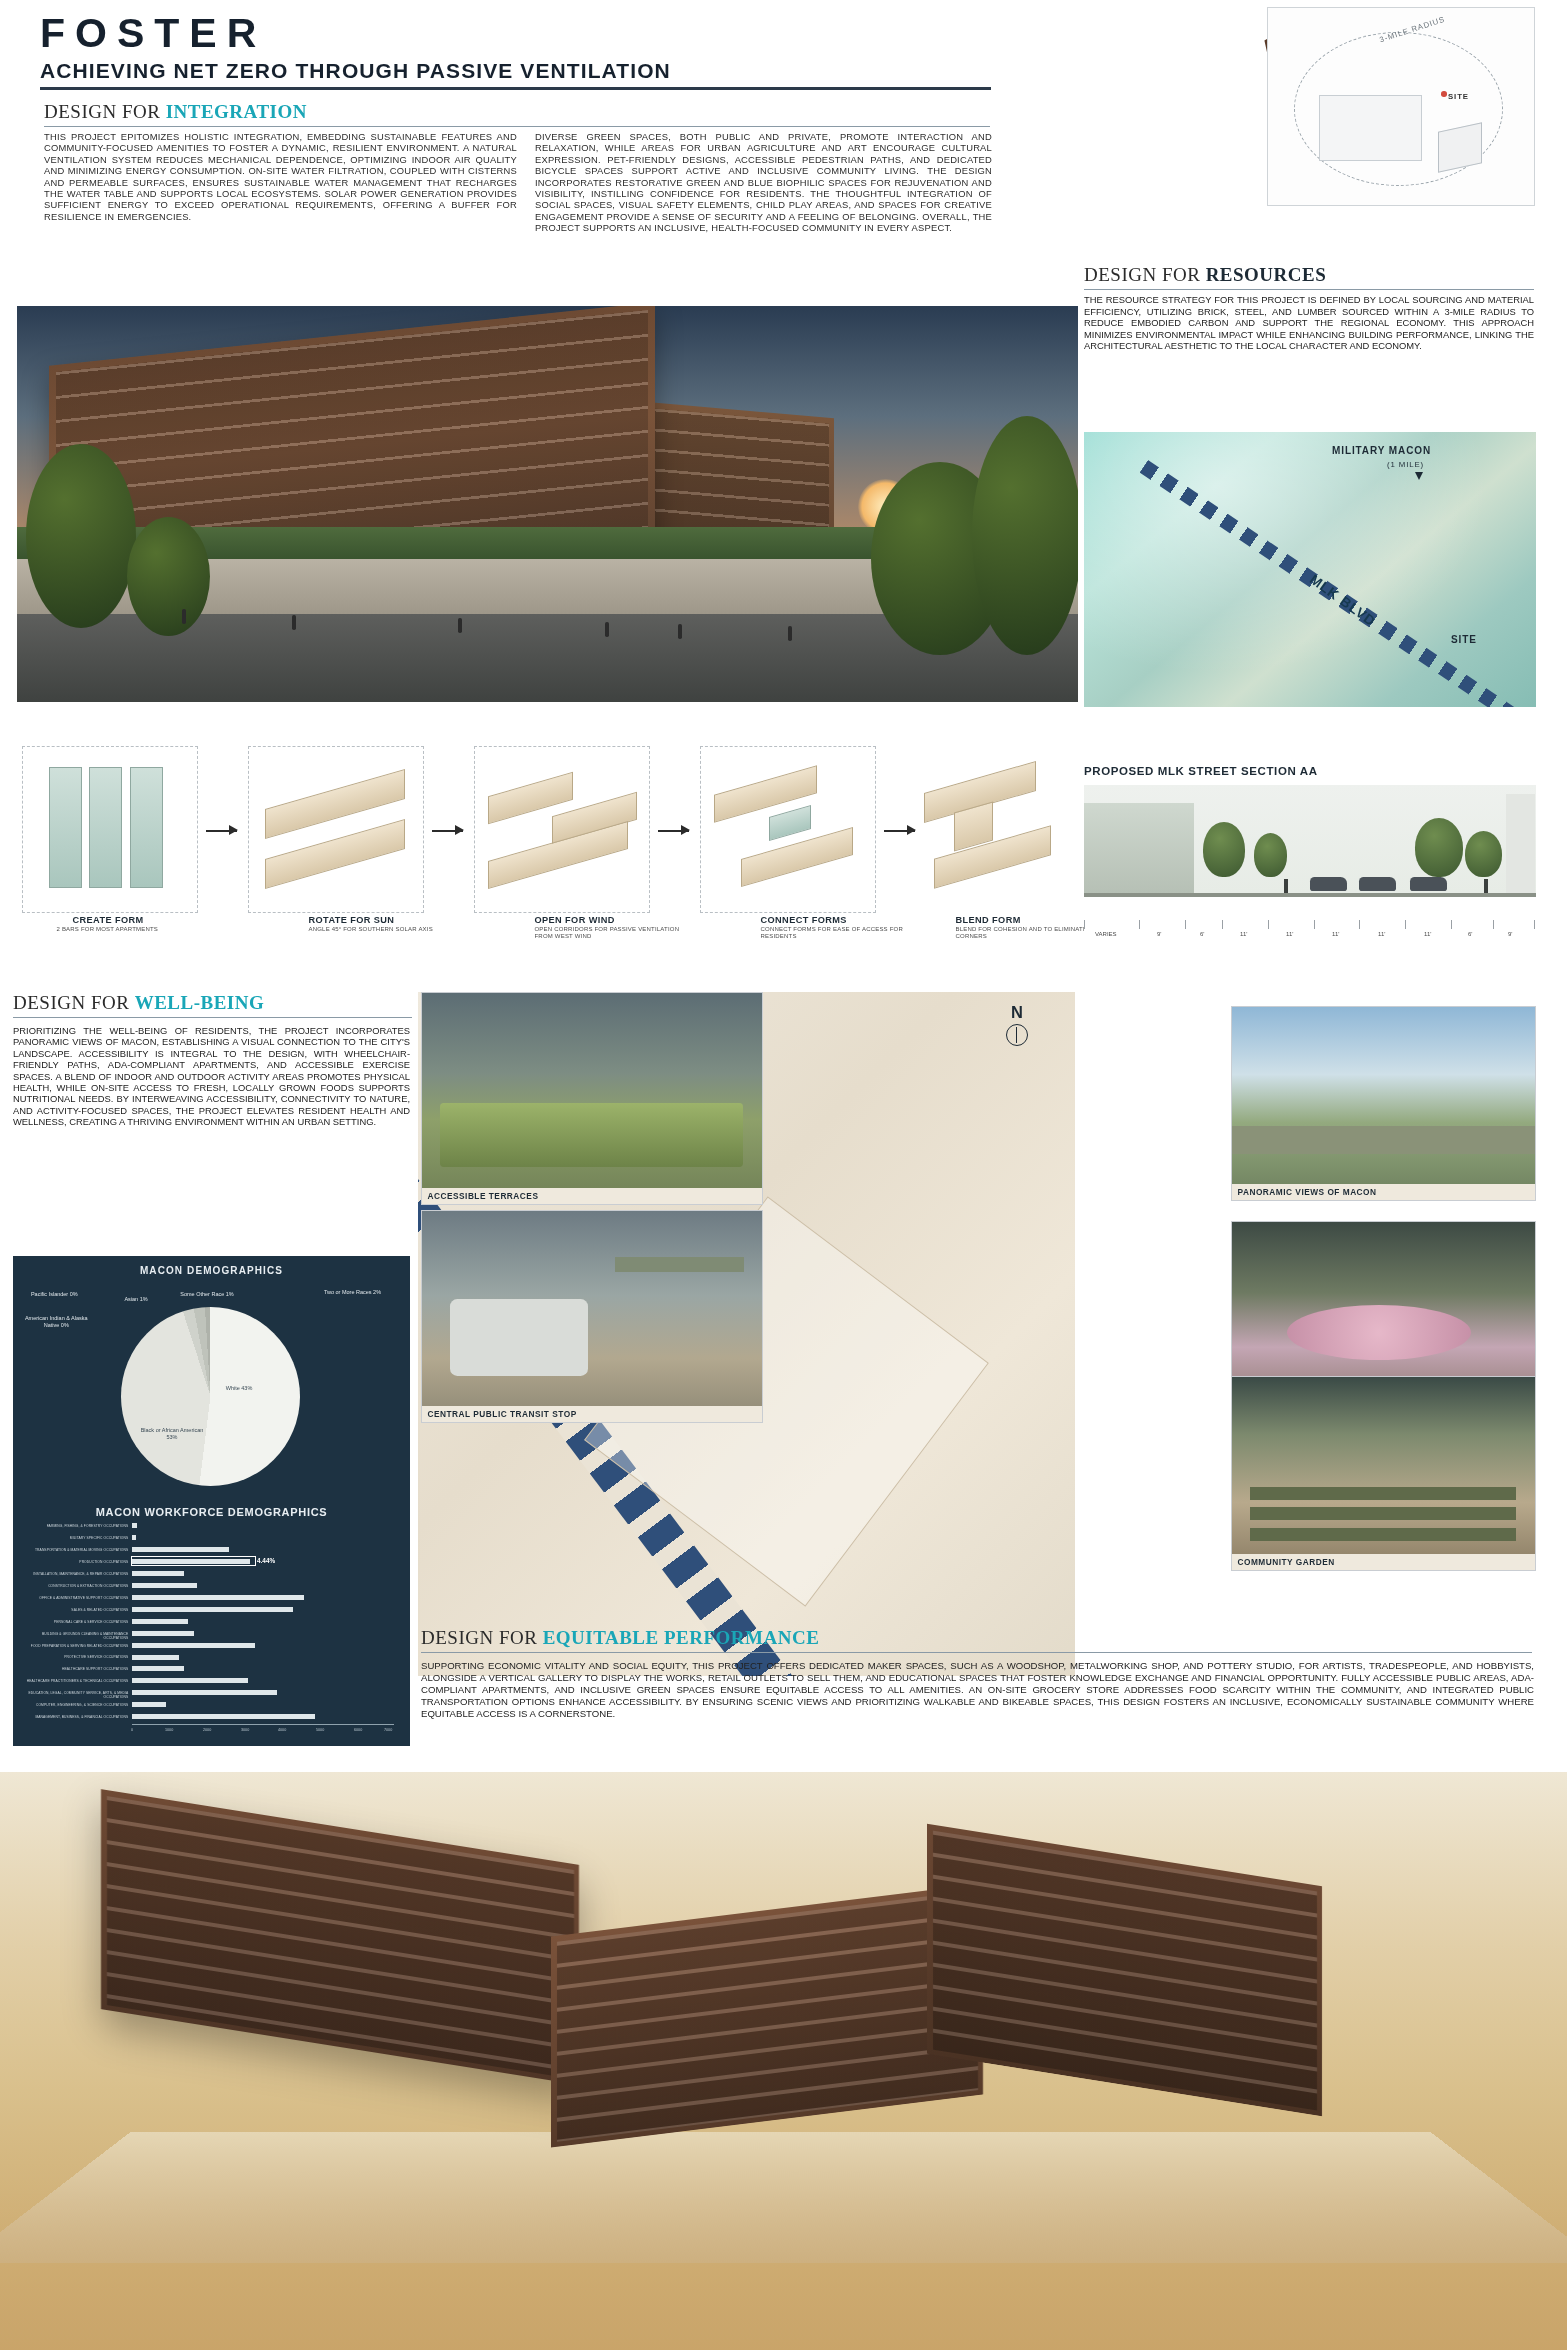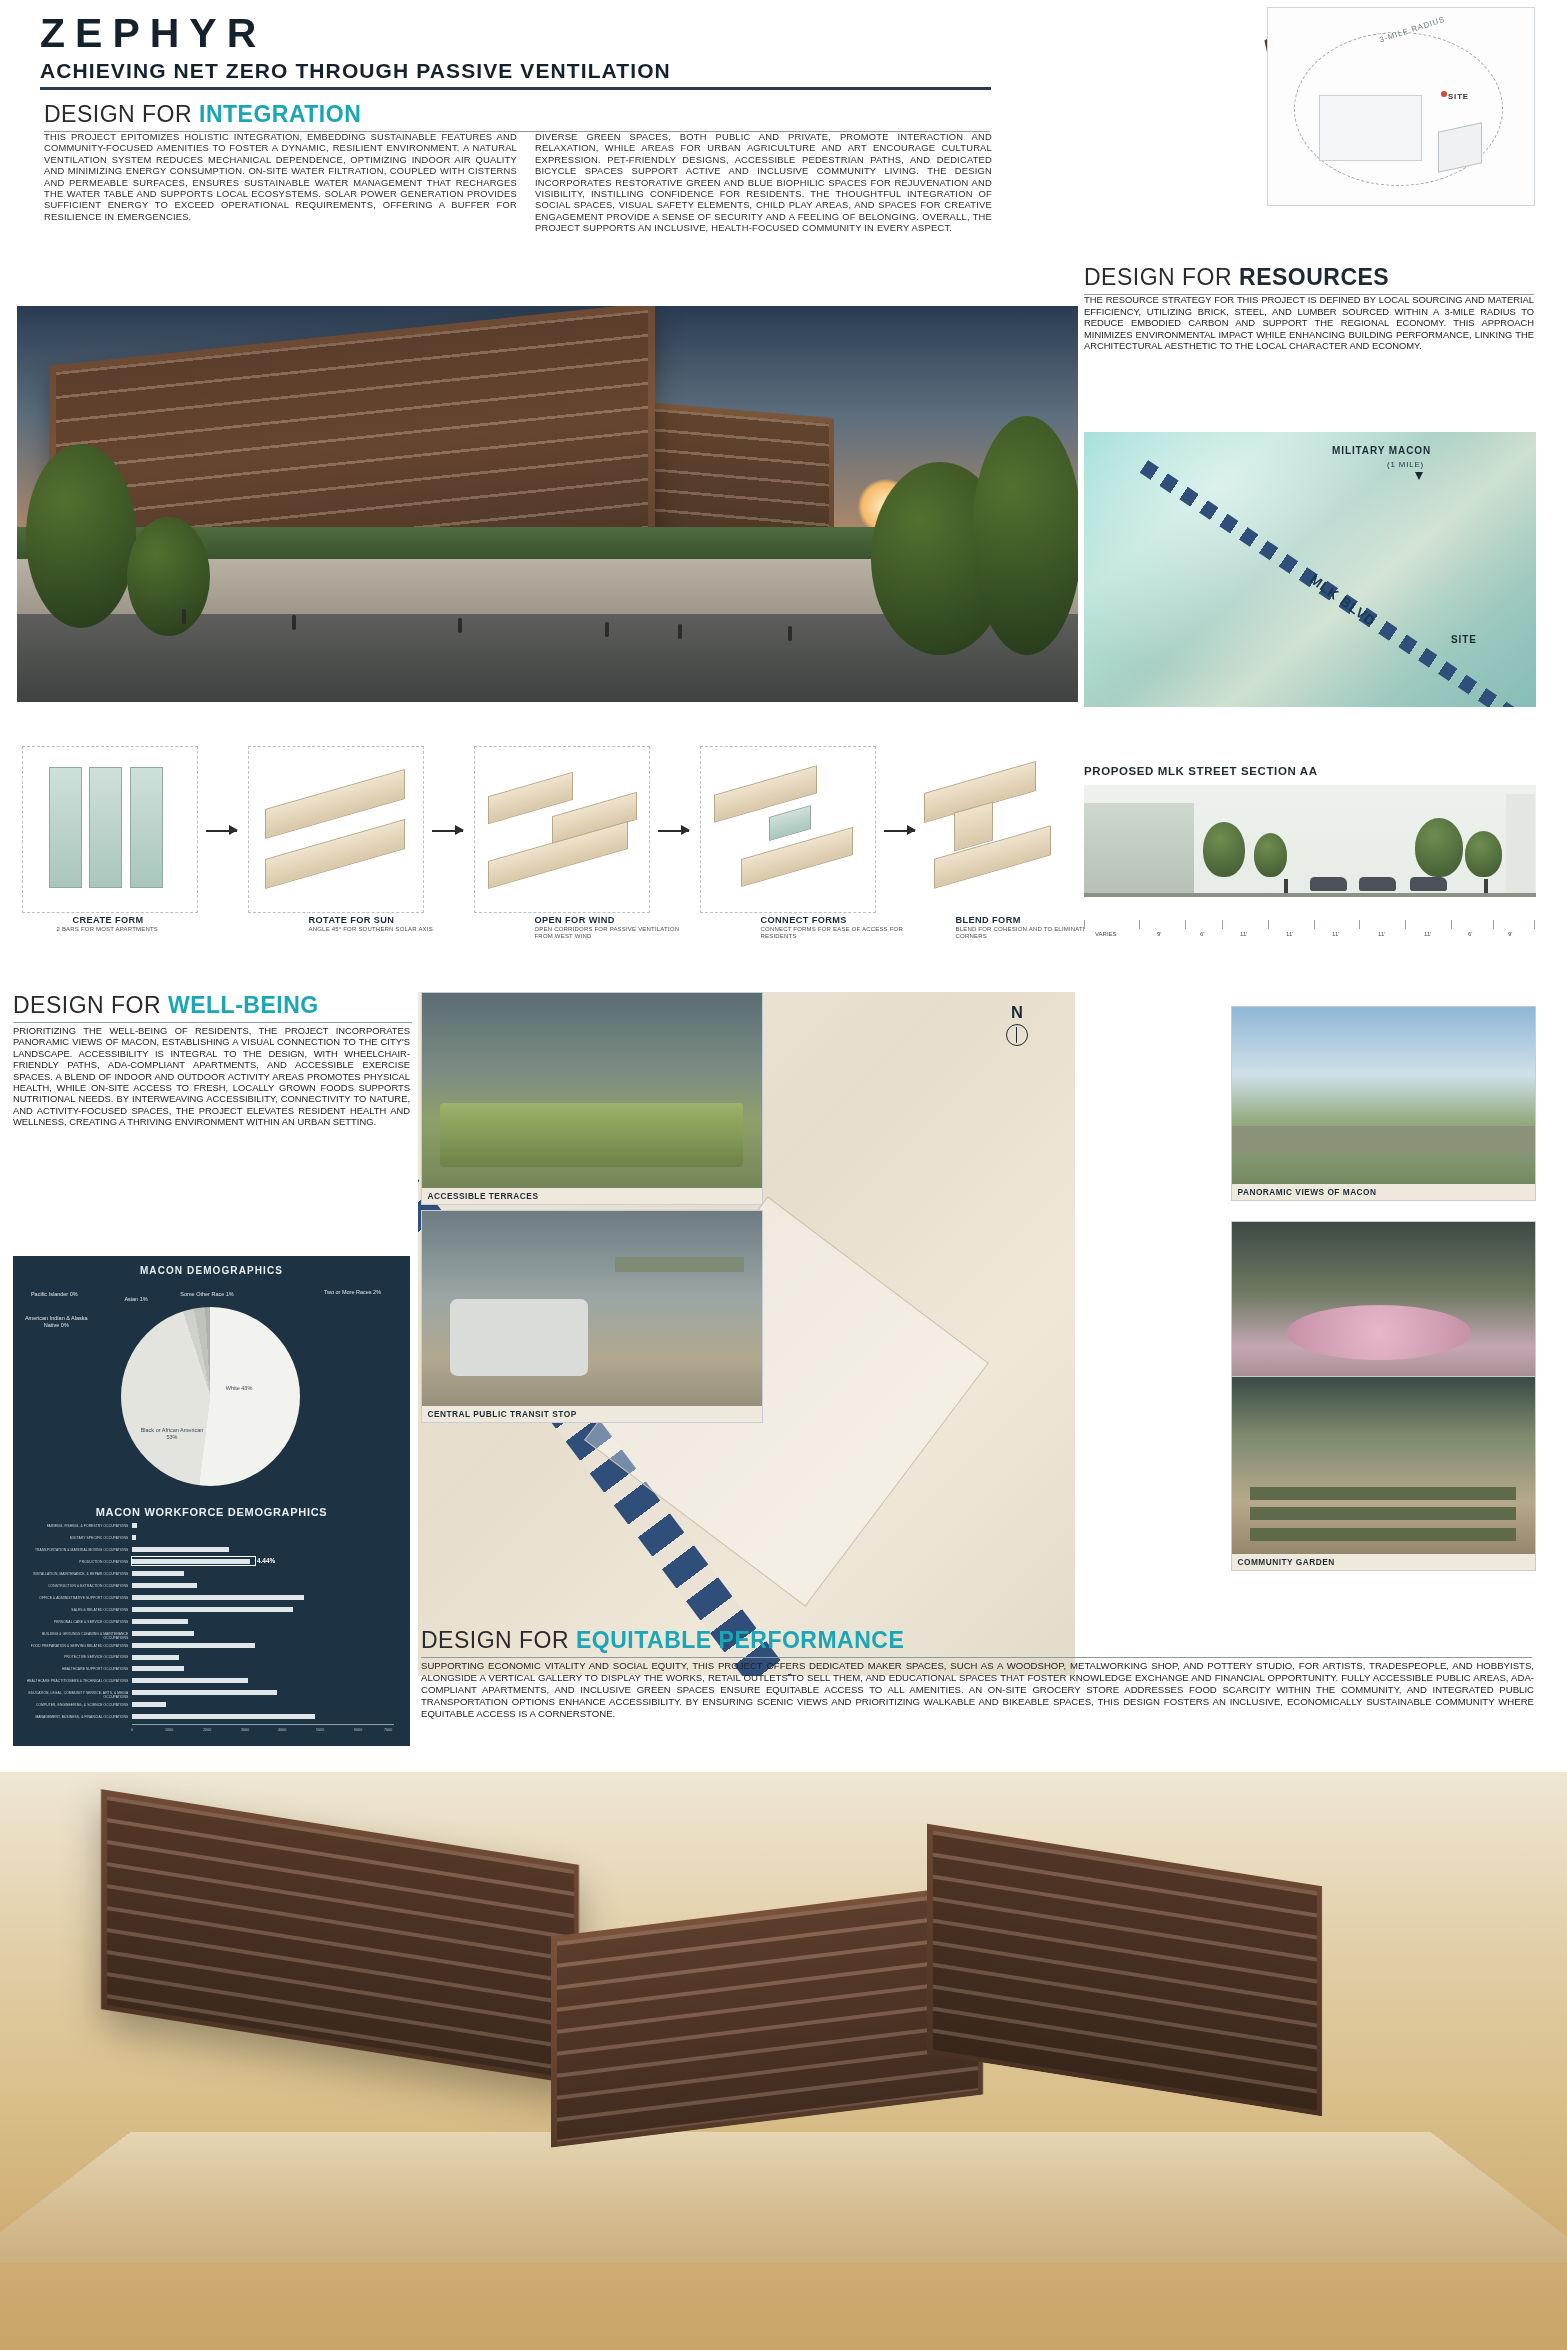--- a/index.html
+++ b/index.html
@@ -5,21 +5,21 @@
   html,body{margin:0;padding:0;background:#ffffff;}
   body{width:1568px;height:2351px;font-family:"Liberation Sans",sans-serif;color:#222;position:relative;overflow:hidden;}
   .page{position:relative;width:1568px;height:2351px;}
 
   
   .title-block{position:absolute;left:40px;top:13px;width:973px;}
   .main-title{font-size:41px;font-weight:bold;letter-spacing:10px;color:#16212e;line-height:1;}
   .sub-title{font-size:21px;font-weight:bold;letter-spacing:1.1px;color:#16212e;margin-top:4.6px;}
   .rule{height:2.8px;background:#2c3a4a;margin-top:4.6px;width:951px;}
 
-  .sec-head{font-size:23px;letter-spacing:0.5px;color:#2b2b2b;}
+  .sec-head{font-size:19px;letter-spacing:0.5px;color:#2b2b2b;font-family:Liberation Serif, serif;}
   .accent-teal{color:#1aa6b7;font-weight:bold;}
   .accent-dark{color:#1d2a35;font-weight:bold;}
   .thin-rule{height:0.9px;background:#8a9aa6;margin-top:2.8px;}
 
   
   .integration-head{position:absolute;left:44px;top:101px;width:946px;}
   .col-text{position:absolute;font-size:9.4px;line-height:11.4px;text-align:justify;color:#2c2c2c;letter-spacing:0.2px;}
   .col1{left:44px;top:131px;width:473px;}
   .col2{left:535px;top:131px;width:457px;}
 
@@ -123,21 +123,21 @@
   .model .massB:after{content:"";position:absolute;inset:5.5px;background:repeating-linear-gradient(180deg,rgba(255,255,255,.12) 0 3.7px,rgba(0,0,0,.25) 3.7px 22px);}
   .model .massC{position:absolute;left:927px;top:83px;width:395px;height:230px;background:linear-gradient(180deg,#6c4833,#4a3223);transform:skewY(9deg);}
   .model .massC:after{content:"";position:absolute;inset:5.5px;background:repeating-linear-gradient(180deg,rgba(255,255,255,.12) 0 3.7px,rgba(0,0,0,.25) 3.7px 22px);}
 </style>
 </head>
 <body>
 
 <div class="page">
 
   <div class="title-block">
-    <div class="main-title">ZEPHYR</div>
+    <div class="main-title">FOSTER</div>
     <div class="sub-title">ACHIEVING NET ZERO THROUGH PASSIVE VENTILATION</div>
     <div class="rule"></div>
   </div>
 
   <div class="integration-head">
     <div class="sec-head"><span>DESIGN FOR </span><span class="accent-teal">INTEGRATION</span></div>
     <div class="thin-rule"></div>
   </div>
   <div class="col-text col1">THIS PROJECT EPITOMIZES HOLISTIC INTEGRATION, EMBEDDING SUSTAINABLE FEATURES AND COMMUNITY-FOCUSED AMENITIES TO FOSTER A DYNAMIC, RESILIENT ENVIRONMENT. A NATURAL VENTILATION SYSTEM REDUCES MECHANICAL DEPENDENCE, OPTIMIZING INDOOR AIR QUALITY AND MINIMIZING ENERGY CONSUMPTION. ON-SITE WATER FILTRATION, COUPLED WITH CISTERNS AND PERMEABLE SURFACES, ENSURES SUSTAINABLE WATER MANAGEMENT THAT RECHARGES THE WATER TABLE AND SUPPORTS LOCAL ECOSYSTEMS. SOLAR POWER GENERATION PROVIDES SUFFICIENT ENERGY TO EXCEED OPERATIONAL REQUIREMENTS, OFFERING A BUFFER FOR RESILIENCE IN EMERGENCIES.</div>
   <div class="col-text col2">DIVERSE GREEN SPACES, BOTH PUBLIC AND PRIVATE, PROMOTE INTERACTION AND RELAXATION, WHILE AREAS FOR URBAN AGRICULTURE AND ART ENCOURAGE CULTURAL EXPRESSION. PET-FRIENDLY DESIGNS, ACCESSIBLE PEDESTRIAN PATHS, AND DEDICATED BICYCLE SPACES SUPPORT ACTIVE AND INCLUSIVE COMMUNITY LIVING. THE DESIGN INCORPORATES RESTORATIVE GREEN AND BLUE BIOPHILIC SPACES FOR REJUVENATION AND VISIBILITY, INSTILLING CONFIDENCE FOR RESIDENTS. THE THOUGHTFUL INTEGRATION OF SOCIAL SPACES, VISUAL SAFETY ELEMENTS, CHILD PLAY AREAS, AND SPACES FOR CREATIVE ENGAGEMENT PROVIDE A SENSE OF SECURITY AND A FEELING OF BELONGING. OVERALL, THE PROJECT SUPPORTS AN INCLUSIVE, HEALTH-FOCUSED COMMUNITY IN EVERY ASPECT.</div>

